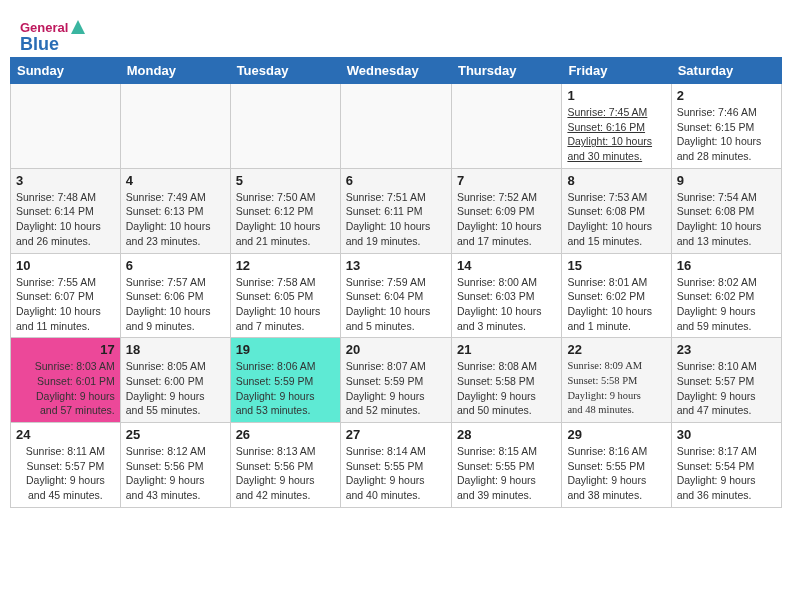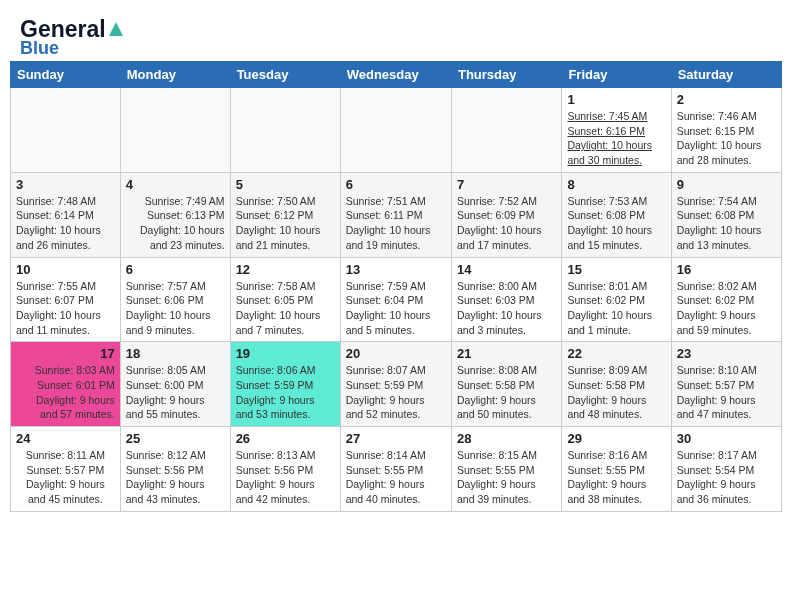--- a/index.html
+++ b/index.html
@@ -82,21 +82,21 @@
       display: flex;
       align-items: center;
     }
   </style>
 </head>
 <body>
 
 <div class="header">
   <div class="logo">
     <div class="logo-row">
-      <span style="font-size:23px;font-weight:bold;color:#0f172a;">General</span>
+      <span style="font-size:13px;font-weight:bold;color:#be185d;">General</span>
       <span style="display:inline-block;margin-left:3px;margin-top:2px;">
         <svg width="14" height="14" viewBox="0 0 14 14">
             <polygon points="7,0 14,14 0,14" fill="#3ab5a0"></polygon>
           </svg>
       </span>
     </div>
     <span style="font-size:18px;font-weight:bold;color:#2a6db5;margin-top:-2px;">Blue</span>
   </div>
   <div class="title-section">
     <div class="month-title"></div>
@@ -141,21 +141,21 @@
       <tr>
         <td style="background: rgb(245, 245, 245);">
           <span class="day-number">3</span>
           <div class="day-info" style="white-space: pre-line;">Sunrise: 7:48 AM
 Sunset: 6:14 PM
 Daylight: 10 hours
 and 26 minutes.</div>
         </td>
         <td style="background: rgb(245, 245, 245);">
           <span class="day-number">4</span>
-          <div class="day-info" style="white-space: pre-line; text-align: right;">Sunrise: 7:49 AM
+          <div class="day-info" style="white-space: pre-line;">Sunrise: 7:49 AM
 Sunset: 6:13 PM
 Daylight: 10 hours
 and 23 minutes.</div>
         </td>
         <td style="background: rgb(245, 245, 245);">
           <span class="day-number">5</span>
           <div class="day-info" style="white-space: pre-line;">Sunrise: 7:50 AM
 Sunset: 6:12 PM
 Daylight: 10 hours
 and 21 minutes.</div>
@@ -271,21 +271,21 @@
         </td>
         <td style="background: rgb(245, 245, 245);">
           <span class="day-number">21</span>
           <div class="day-info" style="white-space: pre-line;">Sunrise: 8:08 AM
 Sunset: 5:58 PM
 Daylight: 9 hours
 and 50 minutes.</div>
         </td>
         <td style="background: rgb(245, 245, 245);">
           <span class="day-number">22</span>
-          <div class="day-info" style="white-space: pre-line;">Sunrise: 8:09 AM
+          <div class="day-info" style="white-space: pre-line; font-family: Liberation Serif, serif;">Sunrise: 8:09 AM
 Sunset: 5:58 PM
 Daylight: 9 hours
 and 48 minutes.</div>
         </td>
         <td style="background: rgb(245, 245, 245);">
           <span class="day-number">23</span>
           <div class="day-info" style="white-space: pre-line;">Sunrise: 8:10 AM
 Sunset: 5:57 PM
 Daylight: 9 hours
 and 47 minutes.</div>

